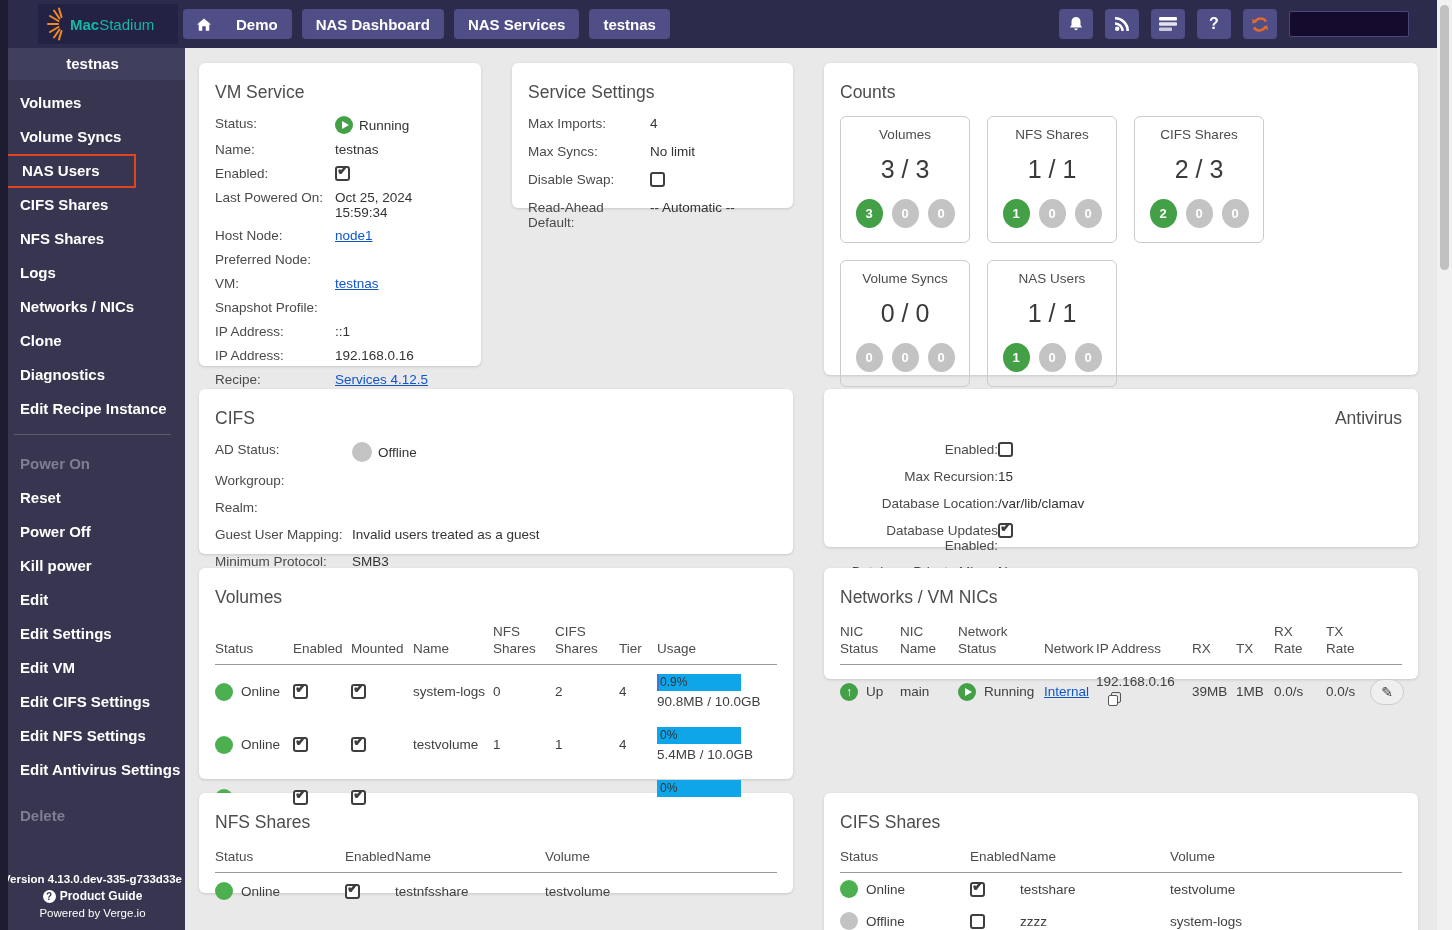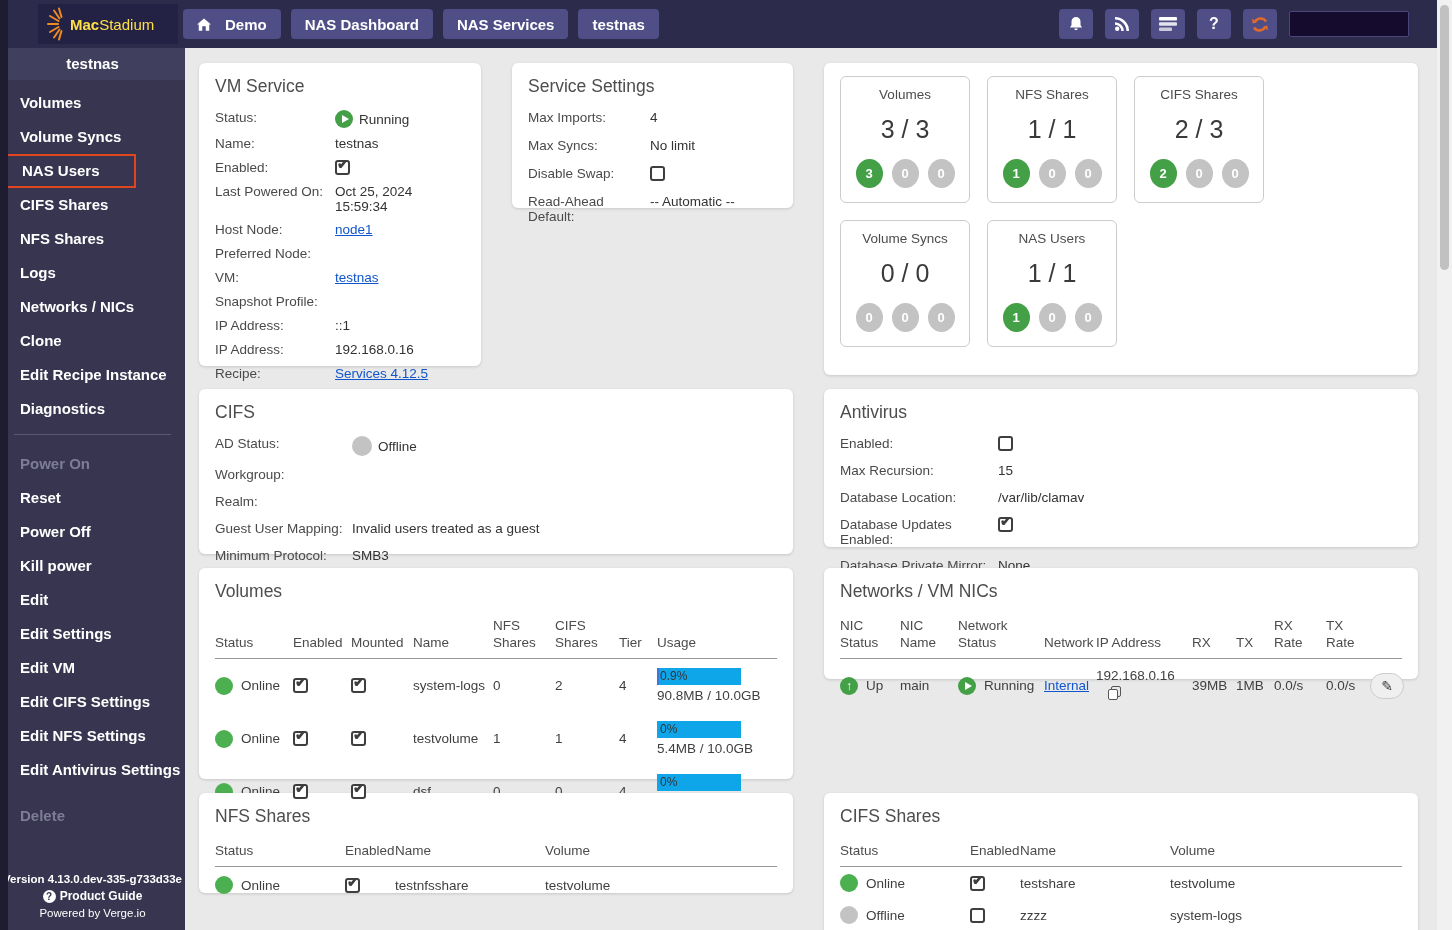--- a/index.html
+++ b/index.html
@@ -6,25 +6,25 @@
   html,body { margin:0; padding:0; }
   body {
     width:1452px; height:930px; overflow:hidden; position:relative;
     background:#e9e9e9; font-family:"Liberation Sans", sans-serif; color:#3f3f3f;
   }
   
   .topbar { position:absolute; left:0; top:0; width:1437px; height:48px; background:#2d2b4b; z-index:5; }
   .edge-strip { position:absolute; left:0; top:0; width:8px; height:930px; background:#1d1c31; z-index:7; }
   .logo { position:absolute; left:38px; top:4px; width:140px; height:40px; background:#232144;
           display:flex; align-items:center; padding-left:8px; }
-  .brand { color:#fde047; font-size:15px; margin-left:4px; }
+  .brand { color:#14b8a6; font-size:15px; margin-left:4px; }
   .brand b { font-weight:700; }
   .navbtns { position:absolute; left:183px; top:9px; display:flex; gap:10px; }
   .navbtn { background:#4f4e86; color:#fff; border:none; border-radius:4px; height:30px;
-            display:flex; align-items:center; gap:14px; padding:0 14px; font-size:15px; font-weight:600;
+            display:flex; align-items:center; gap:25px; padding:0 14px; font-size:15px; font-weight:600;
             font-family:inherit; cursor:pointer; }
   .topicons { position:absolute; right:28px; top:9px; display:flex; gap:12px; align-items:center; }
   .iconbtn { width:34px; height:30px; background:#4f4e86; border:none; border-radius:4px;
              display:flex; align-items:center; justify-content:center; color:#fff; cursor:pointer;
              font-size:16px; font-weight:700; font-family:inherit; }
   .searchbox { width:120px; height:26px; background:#150b2d; border:1px solid #4c447a; border-radius:2px;
                color:#fff; padding:0 6px; font-family:inherit; }
   
   .sidebar { position:absolute; left:0; top:48px; width:185px; height:882px; background:#37354f; z-index:4; }
   .side-title { height:32px; line-height:32px; background:#413f5e; color:#fff; font-size:15px;
@@ -37,27 +37,27 @@
   .sitem.disabled { color:#7e7d96; cursor:default;margin-top:12px; }
   .sfooter { position:absolute; bottom:8px; left:0; right:0; text-align:center; color:#fff; }
   .sfooter .ver { font-size:11.5px; font-weight:700; line-height:17px; }
   .sfooter .guide { font-size:12px; font-weight:700; line-height:17px; cursor:pointer; }
   .qcircle { display:inline-block; width:13px; height:13px; border-radius:50%; background:#fff;
              color:#36344f; font-size:10px; line-height:13px; font-weight:700; text-align:center; margin-right:4px; }
   .sfooter .pow { font-size:11.5px; line-height:17px; }
   
   .main { position:absolute; left:185px; top:48px; width:1252px; height:882px; padding:15px 0 0 14px; overflow:hidden; }
   .grid { display:grid; grid-template-columns:594px 594px; column-gap:31px; row-gap:14px; align-items:start; }
-  .card { background:#fff; border-radius:6px; box-shadow:0 1px 3px rgba(0,0,0,.15); padding:13px 16px; }
+  .card { background:#fff; border-radius:6px; box-shadow:0 1px 3px rgba(0,0,0,.15); padding:19px 16px; }
   .card h2 { margin:0 0 13px; font-size:17.5px; font-weight:400; color:#4d4d4d; }
   .duo { display:flex; gap:31px; align-items:flex-start; }
   .vmcard { width:282px; height:303px; }
   .sscard { width:281px; height:145px; }
   .fullw { width:594px; }
-  .cifscard { height:165px; } .avcard { height:158px; }
+  .cifscard { height:165px; } .avcard { height:158px;text-align:right; }
   .volcard { height:211px; } .netcard { height:111px; }
   .nfscard { height:100px; } .cifssharecard { height:170px; }
   .fr { display:flex; align-items:flex-start; margin-bottom:8px; font-size:13.5px; min-height:16px; }
   .fl { flex-shrink:0; color:#4a4a4a; }
   .vmcard .fl { width:120px; }
   .sscard .fr { margin-bottom:12px; } .sscard .fl { width:122px; }
   .cifscard .fr { margin-bottom:11px; } .cifscard .fl { width:137px; }
   .avcard .fr { margin-bottom:11px; } .avcard .fl { width:158px; }
   .fv { color:#333; }
   .lnk { color:#1155cc; text-decoration:underline; cursor:pointer; }
@@ -179,22 +179,22 @@
   <div class="side-title">testnas</div>
   <div class="snav">
     <div class="sitem">Volumes</div>
     <div class="sitem">Volume Syncs</div>
     <div class="sitem hl">NAS Users</div>
     <div class="sitem">CIFS Shares</div>
     <div class="sitem">NFS Shares</div>
     <div class="sitem">Logs</div>
     <div class="sitem">Networks / NICs</div>
     <div class="sitem">Clone</div>
+    <div class="sitem">Diagnostics</div>
     <div class="sitem">Edit Recipe Instance</div>
-    <div class="sitem">Diagnostics</div>
     <div class="sdiv"></div>
     <div class="sitem disabled">Power On</div>
     <div class="sitem">Reset</div>
     <div class="sitem">Power Off</div>
     <div class="sitem">Kill power</div>
     <div class="sitem">Edit</div>
     <div class="sitem">Edit Settings</div>
     <div class="sitem">Edit VM</div>
     <div class="sitem">Edit CIFS Settings</div>
     <div class="sitem">Edit NFS Settings</div>
@@ -278,20 +278,21 @@
           <span class="cb"></span>
           </div>
         <div class="fr">
             <span class="fl">Read-Ahead Default:</span>
           <span class="fv">-- Automatic --</span>
           </div>
       </div>
     </div>
 
     <div class="card fullw" style="height:312px">
+      <h2>Counts</h2>
       <div class="tiles">
         <div class="tile">
           <div class="tlabel">Volumes</div>
           <div class="ratio">3 / 3</div>
           <div class="badges">
             <span class="badge" data-color="green">3</span>
             <span class="badge" data-color="gray">0</span>
             <span class="badge" data-color="gray">0</span>
           </div>
         </div>

